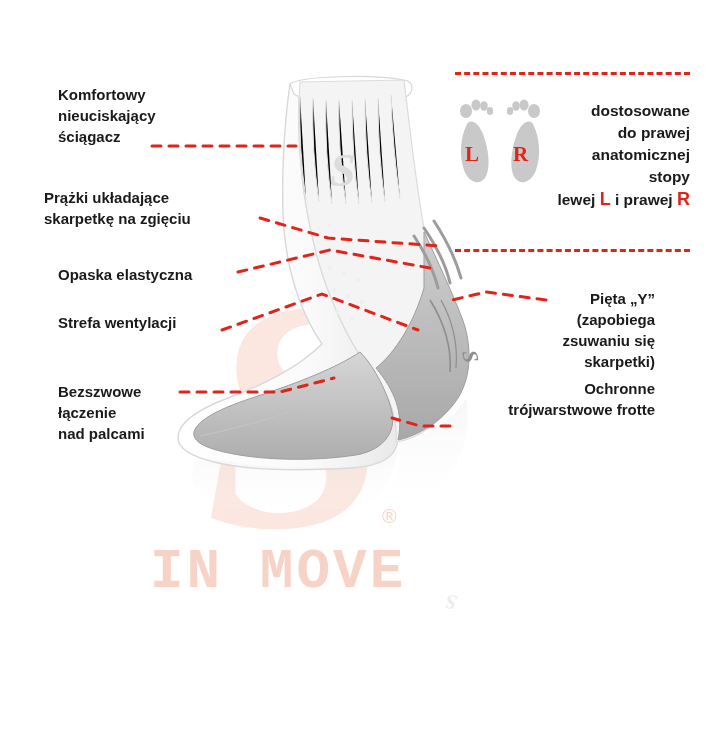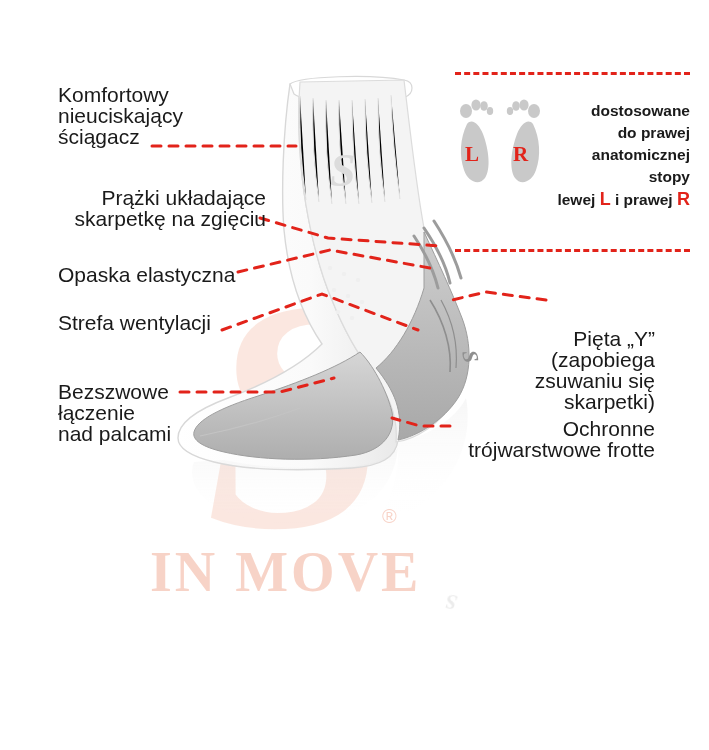--- a/index.html
+++ b/index.html
@@ -43,21 +43,21 @@
     font-family: "Liberation Serif", serif;
   }
   .wm-text {
     position: absolute;
     left: 0px;
     top: 290px;
     font-size: 56px;
     font-weight: bold;
     letter-spacing: 3px;
     color: #e8704a;
-    font-family: Liberation Serif, serif;
+    font-family: Liberation Mono, monospace;
     white-space: nowrap;
   }
   .wm-reg {
     position: absolute;
     left: 232px;
     top: 255px;
     font-size: 20px;
     color: #e8704a;
   }
 
@@ -77,29 +77,28 @@
     left: 0;
     top: 0;
     width: 709px;
     height: 750px;
     pointer-events: none;
   }
 
   
   .label {
     position: absolute;
-    font-size: 21px;
+    font-size: 15px;
     line-height: 21px;
-    font-weight: normal;
+    font-weight: bold;
     color: #1a1a1a;
     white-space: pre-line;
   }
   .label.right {
     text-align: right;
-    margin-top: 40px;
   }
 
   
   .lr-box {
     position: absolute;
     left: 455px;
     top: 72px;
     width: 235px;
     height: 180px;
   }
@@ -281,21 +280,21 @@
       <path d="M546 300 L486 292 L452 300"></path>
 
       <path d="M450 426 L420 426 L392 418"></path>
     </g>
   </svg>
 
   <div class="label" style="left:58px; top:84px; width:190px;">Komfortowy
 nieuciskający
 ściągacz</div>
 
-  <div class="label" style="left:61px; top:187px; width:205px;text-align:right;">Prążki układające
+  <div class="label" style="left:44px; top:187px; width:205px;">Prążki układające
 skarpetkę na zgięciu</div>
 
   <div class="label" style="left:58px; top:264px; width:190px;">Opaska elastyczna</div>
 
   <div class="label" style="left:58px; top:312px; width:175px;">Strefa wentylacji</div>
 
   <div class="label" style="left:58px; top:381px; width:160px;">Bezszwowe
 łączenie
 nad palcami</div>
 

